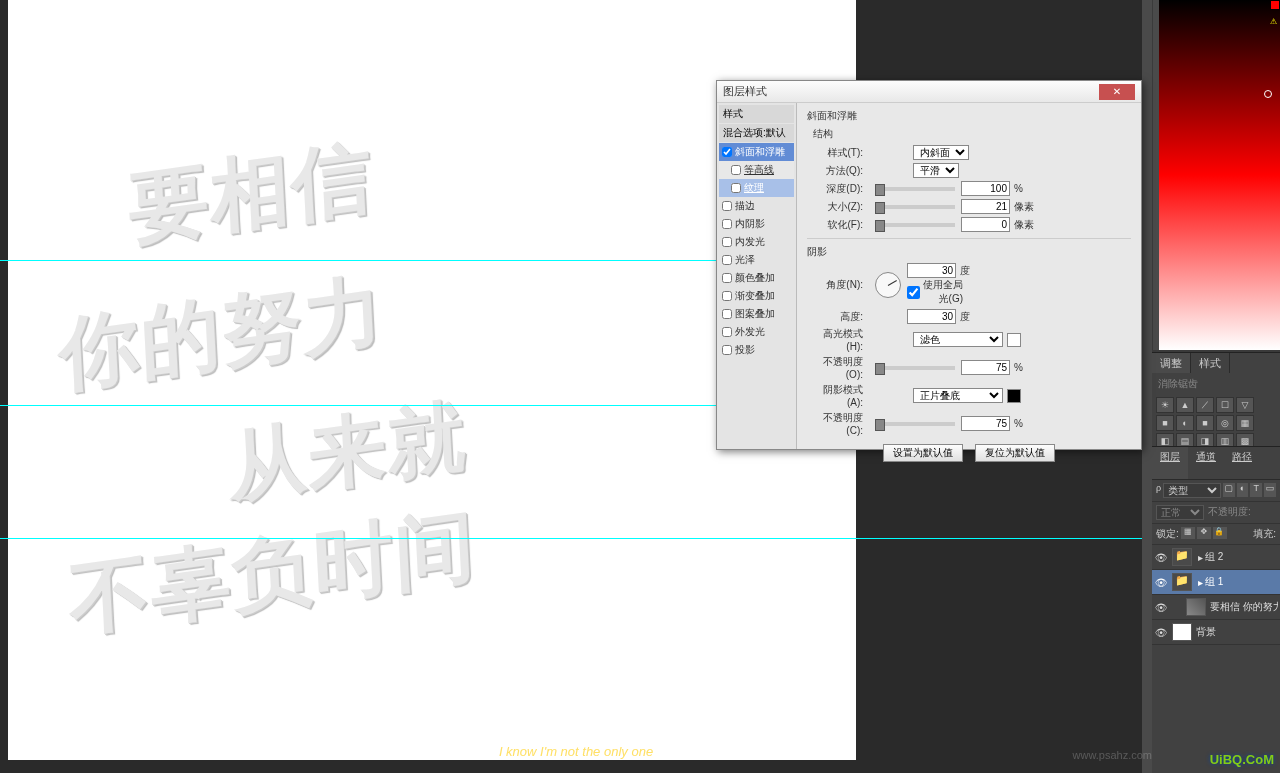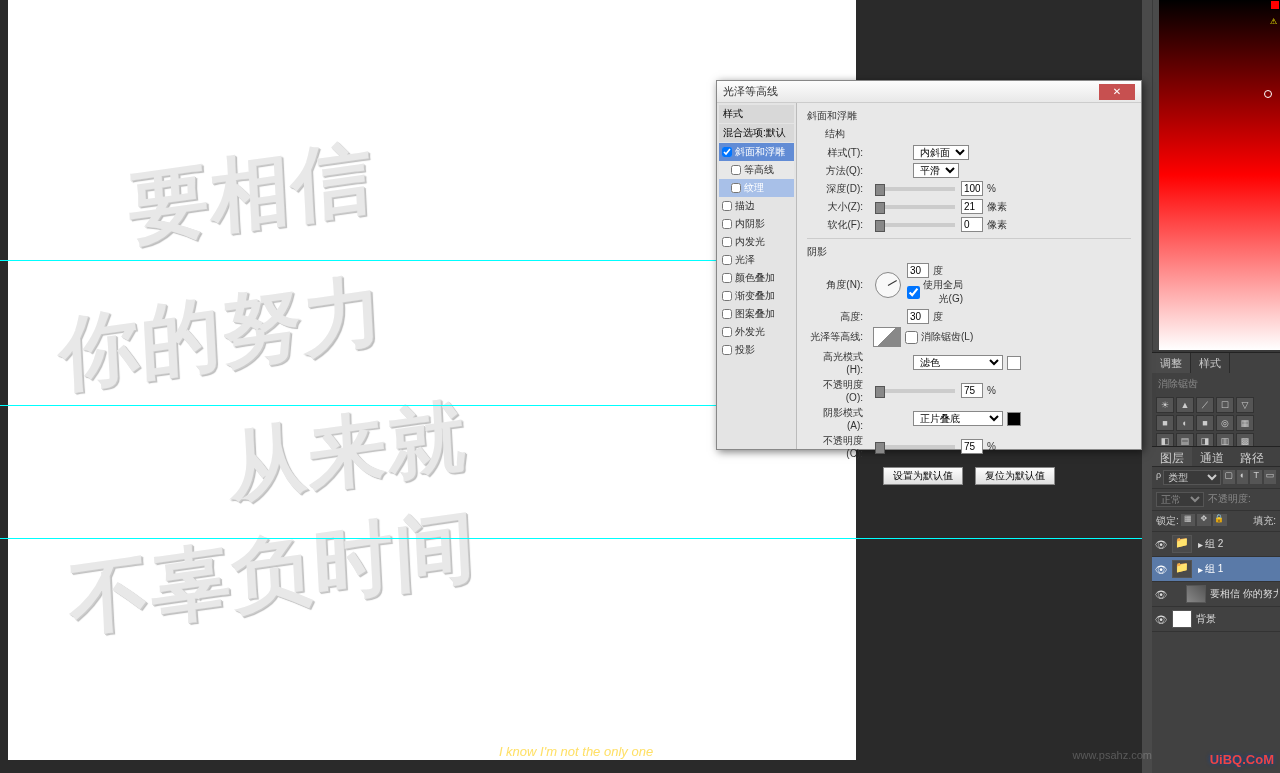--- a/index.html
+++ b/index.html
@@ -30,21 +30,21 @@
 .adj-tabs { display: flex; height: 20px; font-size: 11px; color: #ccc; }
 .adj-tab { padding: 3px 8px; border-right: 1px solid #2a2a2a; }
 .adj-tab.active { background: #4a4a4a; }
 .adj-sub { font-size: 10px; color: #888; padding: 4px 6px; }
 .adj-icons { padding: 2px 4px; }
 .adj-row { display: flex; gap: 2px; margin-bottom: 2px; }
 .adj-icon { width: 18px; height: 16px; background: #555; border: 1px solid #333; font-size: 9px; color: #ccc; text-align: center; line-height: 14px; }
 
 
 .layers-panel { position: absolute; right: 0; top: 446px; width: 128px; height: 327px; background: #414141; border-top: 1px solid #222; }
-.lp-tabs { display: flex; height: 20px; font-size: 12px; color: #ccc; border-bottom: 1px solid #2a2a2a; }
+.lp-tabs { display: flex; height: 33px; font-size: 10px; color: #ccc; border-bottom: 1px solid #2a2a2a; text-decoration: underline; }
 .lp-tab { padding: 3px 8px; }
 .lp-tab.active { background: #4a4a4a; }
 .lp-filter { display: flex; padding: 3px 4px; gap: 2px; border-bottom: 1px solid #333; font-size: 10px; color: #ccc;}
 .lp-filter select { background: #3a3a3a; color: #ccc; border: 1px solid #555; font-size: 10px; width: 68px;}
 .lp-filter .ficon { width: 14px; height: 14px; background: #555; font-size: 9px; text-align:center;}
 .lp-blend { display: flex; padding: 3px 4px; gap: 4px; font-size: 10px; color: #888; border-bottom: 1px solid #333;}
 .lp-blend select { background: #3a3a3a; color: #888; border: 1px solid #555; font-size: 10px; width: 48px;}
 .lp-lock { display: flex; padding: 3px 4px; gap: 2px; font-size: 10px; color: #ccc; border-bottom: 1px solid #333;}
 .lp-lock .licon { width: 14px; height: 12px; background: #555; font-size: 8px; text-align:center;}
 .layer-row { display: flex; align-items: center; padding: 3px 2px; border-bottom: 1px solid #333; font-size: 10px; color: #ddd; min-height: 22px;}
@@ -61,51 +61,51 @@
 
 .dialog { position: absolute; left: 716px; top: 80px; width: 426px; height: 370px; background: #e8e8e8; border: 1px solid #888; box-shadow: 2px 2px 8px rgba(0,0,0,0.5); font-size: 11px; }
 .dlg-titlebar { height: 22px; background: linear-gradient(#fdfdfd,#e8e8e8); display: flex; align-items: center; padding: 0 6px; border-bottom: 1px solid #ccc; }
 .dlg-title { flex: 1; color: #333; }
 .dlg-close { width: 36px; height: 16px; background: #c75050; color: #fff; text-align: center; font-size: 10px; line-height: 16px; }
 .dlg-body { display: flex; height: calc(100% - 22px); }
 .dlg-left { width: 80px; border-right: 1px solid #bbb; padding: 2px; background:#e4e4e4;}
 .dlg-left-head { font-size: 10px; padding: 2px 4px; background:#d8d8d8; margin-bottom:1px;}
 .style-item { display: flex; align-items: center; padding: 2px 3px; font-size: 10px; color: #333; }
 .style-item.active { background: #628cd5; color: #fff; }
-.style-item.sub { background: #e8e8e8; padding-left: 12px; }
+.style-item.sub { background: #e8e8e8; padding-left: 12px; text-decoration: underline; }
 .style-item.sub.active { background: #a8c0e8; }
 .style-item input[type=checkbox] { width: 10px; height: 10px; margin-right: 3px; }
 .dlg-mid { flex: 1; padding: 6px 10px; }
 .dlg-right { width: 84px; padding: 6px 4px; }
 .btn { display: block; width: 76px; height: 18px; margin-bottom: 4px; background: linear-gradient(#fdfdfd,#e0e0e0); border: 1px solid #888; font-size: 10px; text-align: center; line-height: 16px; }
 .dlg-cb { display: flex; align-items: center; font-size: 10px; margin: 4px 0; }
 .dlg-cb input { margin-right: 3px; }
 .preview-box { width: 36px; height: 36px; background: linear-gradient(135deg,#aaa,#666); margin: 8px auto; border: 1px solid #888; }
 .fs-title { font-size: 10px; color: #333; margin-bottom: 4px; }
 .row { display: flex; align-items: center; margin: 3px 0; font-size: 10px; color: #333;}
 .row label { width: 56px; text-align: right; margin-right: 6px; }
 .row select, .row input[type=text] { border: 1px solid #888; font-size: 10px; padding: 0 2px; height: 15px; }
 .row select { background: #fff; margin-left: 44px; }
-.row input[type=text] { width: 22px; text-align: left; background: #fff; }
+.row input[type=text] { width: 49px; text-align: right; background: #fff; }
 .row .slider { flex: 1; max-width: 80px; height: 4px; background: #ccc; margin: 0 6px; position: relative; }
 .row .slider::after { content:''; position:absolute; top:-3px; width:8px; height:10px; background:#888; border:1px solid #555; }
 .row .unit { margin-left: 4px; font-size: 10px; }
 .row .radio-wrap { display: flex; gap: 8px; }
 .row .radio-wrap label { width: auto; text-align: left; }
 .sep { height: 1px; background: #ccc; margin: 6px 0; }
 .angle-dial { width: 26px; height: 26px; border: 1px solid #888; border-radius: 50%; margin: 0 6px; position: relative; background:#f8f8f8;}
 .angle-dial::after { content:''; position:absolute; left:50%; top:50%; width:10px; height:1px; background:#333; transform-origin:left; transform:rotate(-30deg);}
 .swatch { width: 14px; height: 14px; border: 1px solid #888; margin-left: 4px; }
 .swatch.black { background: #000; }
 .swatch.white { background: #fff; }
 .contour-thumb { width: 28px; height: 20px; border: 1px solid #888; background: linear-gradient(135deg,#fff 50%,#888 50%); margin: 0 4px; }
 .dlg-bottom-btns { display: flex; justify-content: center; gap: 12px; margin-top: 8px; }
 
 
-.watermark { position: absolute; right: 6px; bottom: 6px; color: #ef4444; font-size: 13px; font-weight: bold; text-shadow: 0 0 4px #04a; }
+.watermark { position: absolute; right: 6px; bottom: 6px; color: #84cc16; font-size: 13px; font-weight: bold; text-shadow: 0 0 4px #04a; }
 .watermark2 { position: absolute; right: 128px; bottom: 12px; color: rgba(200,200,200,0.3); font-size: 11px; }
 </style>
 </head>
 <body>
 
 <div class="canvas-wrap">
   <div class="canvas">
     <div class="canvas-text" style="left:120px; top:140px; font-size:80px;">要相信</div>
     <div class="canvas-text" style="left:50px; top:280px; font-size:80px;">你的努力</div>
     <div class="canvas-text" style="left:220px; top:400px; font-size:78px;">从来就</div>
@@ -206,21 +206,21 @@
           <span class="eye">👁</span>
           <div class="thumb white"></div>
           <span class="layer-name">背景</span>
         </div>
       </div>
   </div>
 </div>
 
 <div class="dialog">
   <div class="dlg-titlebar">
-    <span class="dlg-title">光泽等高线</span>
+    <span class="dlg-title">图层样式</span>
     <div class="dlg-close">✕</div>
   </div>
   <div class="dlg-body">
     <div class="dlg-left">
       <div class="dlg-left-head">样式</div>
       <div class="dlg-left-head">混合选项:默认</div>
       <div id="styles-list">
           <div class="style-item active">
             <input type="checkbox" checked="" style="">
             <span>斜面和浮雕</span>
@@ -266,21 +266,21 @@
             <span>外发光</span>
           </div>
           <div class="style-item">
             <input type="checkbox" style="">
             <span>投影</span>
           </div>
         </div>
     </div>
     <div class="dlg-mid">
       <div class="fs-title">斜面和浮雕</div>
-      <div class="fs-title" style="margin-left:18px">结构</div>
+      <div class="fs-title" style="margin-left:6px">结构</div>
       <div class="row">
         <label>样式(T):</label>
         <select><option>内斜面</option></select>
       </div>
       <div class="row">
         <label>方法(Q):</label>
         <select><option>平滑</option></select>
       </div>
       <div class="row">
         <label>深度(D):</label>
@@ -316,28 +316,20 @@
             </label>
         </div>
       </div>
       <div class="row">
         <label>高度:</label>
         <span style="width:38px"></span>
         <input type="text" value="30" style="">
         <span class="unit">度</span>
       </div>
       <div class="row">
-        <label>光泽等高线:</label>
-        <div class="contour-thumb"></div>
-        <label style="display:flex;align-items:center;width:auto;">
-            <input type="checkbox" style="margin-right: 3px;"> 
-            <span>消除锯齿(L)</span>
-          </label>
-      </div>
-      <div class="row">
         <label>高光模式(H):</label>
         <select style="width:90px"><option>滤色</option></select>
         <div class="swatch white"></div>
       </div>
       <div class="row">
         <label>不透明度(O):</label>
         <div class="slider"></div>
         <input type="text" value="75" style="">
         <span class="unit">%</span>
       </div>

